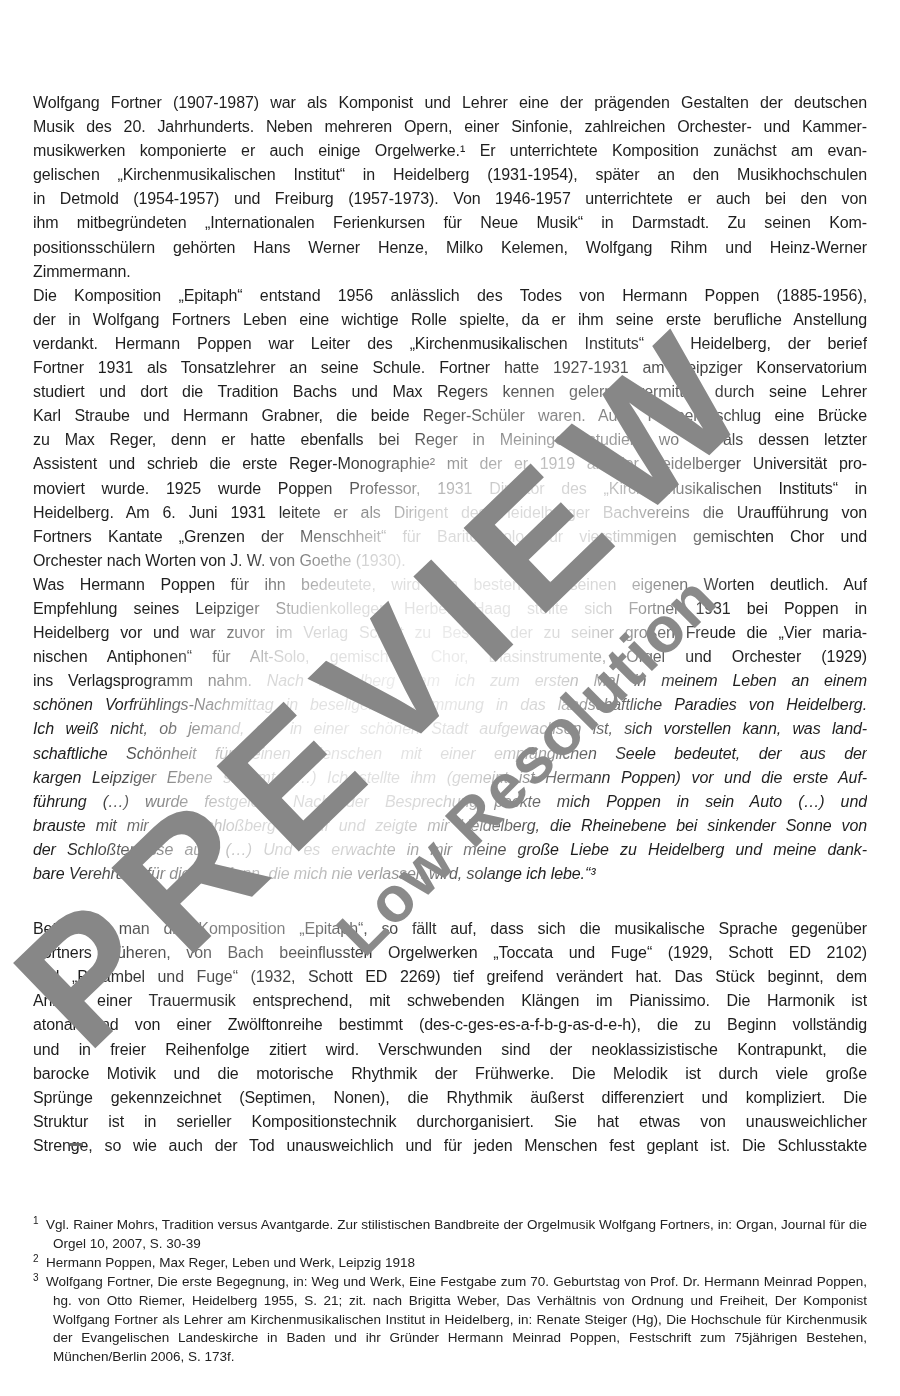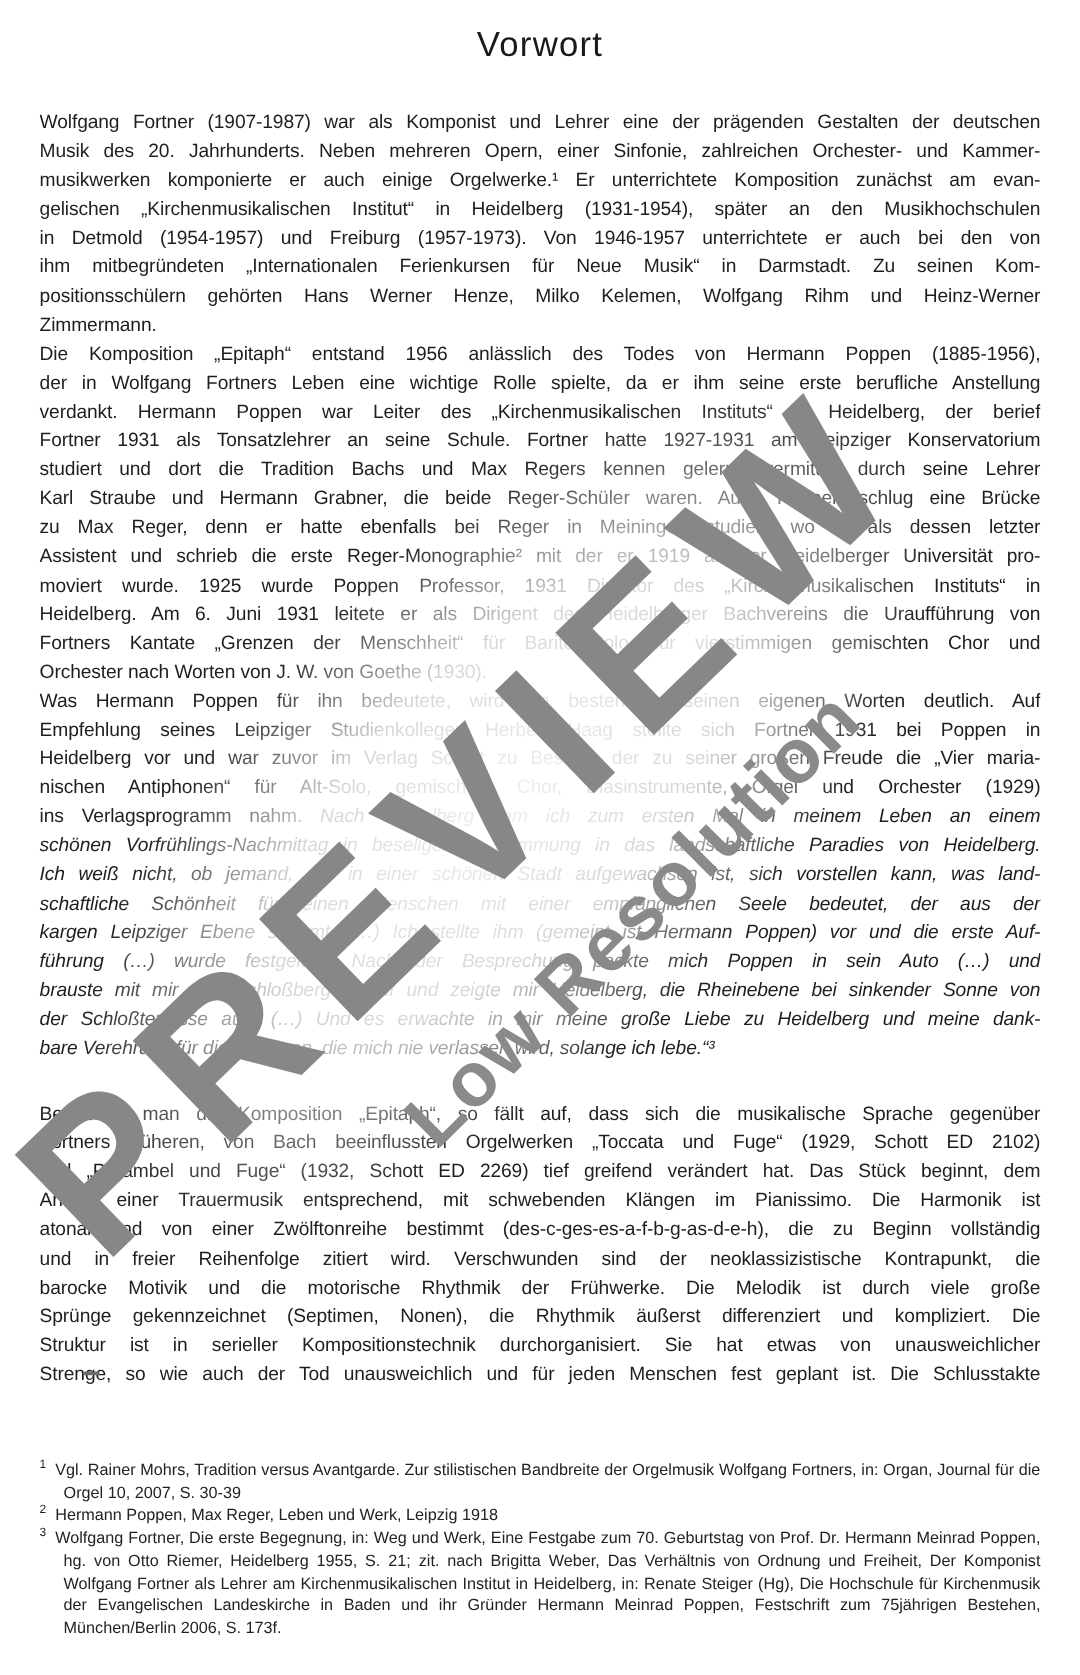--- a/index.html
+++ b/index.html
@@ -32,21 +32,20 @@
       font-size:64px;font-weight:700;letter-spacing:2px;color:#8a8a8a;
       z-index:3;pointer-events:none;white-space:nowrap;}
   .artifact{position:absolute;left:70px;top:1143px;width:13px;height:3px;
       background:#6a6a6a;z-index:1;}
 </style>
 </head>
 <body>
 
 <div class="page">
 
-  <div class="title">Vorwort</div>
 
   <div class="bodytext">
 
     <div class="par">
       <div class="ln">Wolfgang Fortner (1907-1987) war als Komponist und Lehrer eine der prägenden Gestalten der deutschen</div>
       <div class="ln">Musik des 20. Jahrhunderts. Neben mehreren Opern, einer Sinfonie, zahlreichen Orchester- und Kammer-</div>
       <div class="ln">musikwerken komponierte er auch einige Orgelwerke.¹ Er unterrichtete Komposition zunächst am evan-</div>
       <div class="ln">gelischen „Kirchenmusikalischen Institut“ in Heidelberg (1931-1954), später an den Musikhochschulen</div>
       <div class="ln">in Detmold (1954-1957) und Freiburg (1957-1973). Von 1946-1957 unterrichtete er auch bei den von</div>
       <div class="ln">ihm mitbegründeten „Internationalen Ferienkursen für Neue Musik“ in Darmstadt. Zu seinen Kom-</div>

